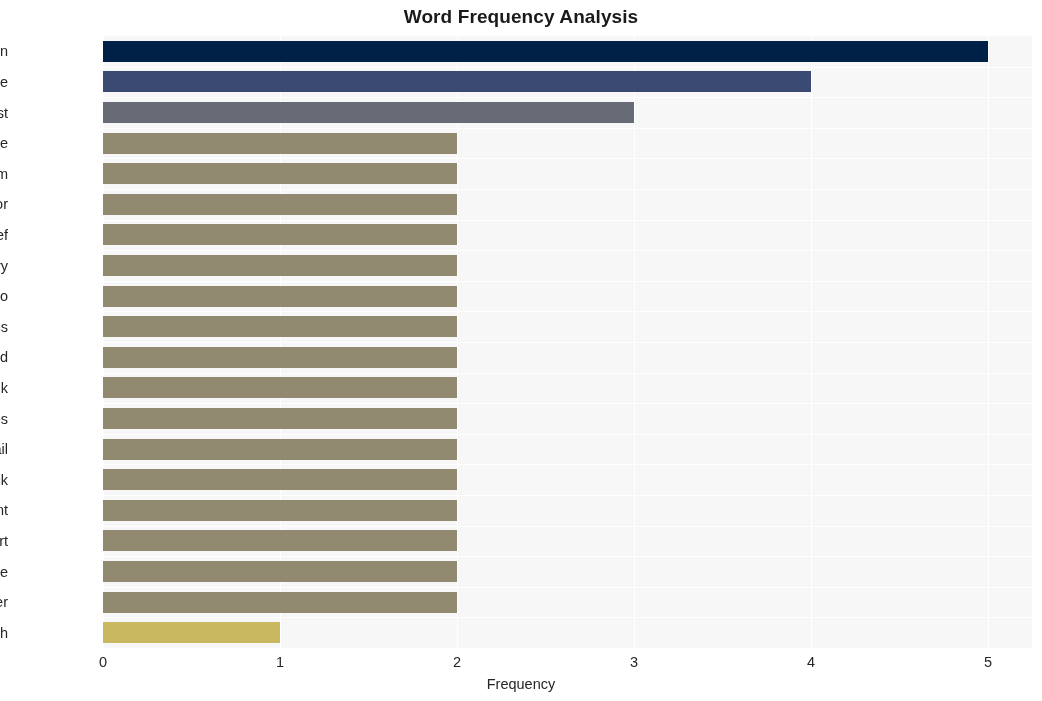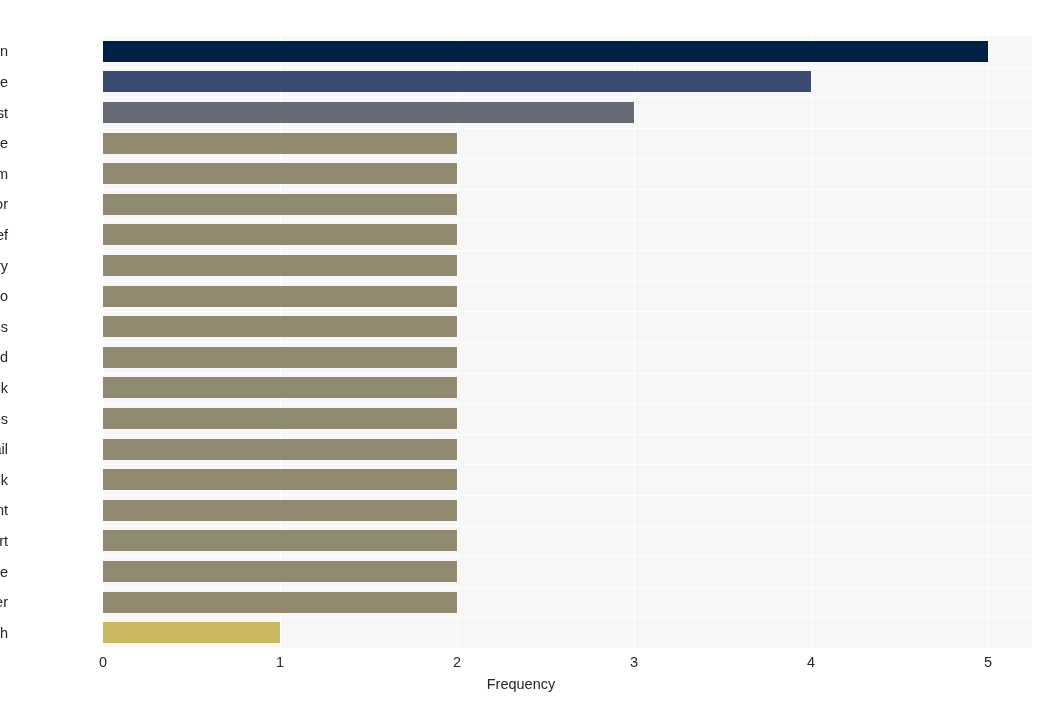--- a/index.html
+++ b/index.html
@@ -101,20 +101,21 @@
     text-align: center;
     font-size: 14.5px;
     color: #262626;
   }
 </style>
 </head>
 <body>
 
 <div class="figure">
 
+  <div class="chart-title">Word Frequency Analysis</div>
 
   <div class="plot-area" id="plot-area">
       <div class="gridline-v" style="left: 0px;"></div>
       <div class="gridline-v" style="left: 177px;"></div>
       <div class="gridline-v" style="left: 354px;"></div>
       <div class="gridline-v" style="left: 531px;"></div>
       <div class="gridline-v" style="left: 708px;"></div>
       <div class="gridline-v" style="left: 885px;"></div>
       <div class="gridline-h" style="top: 31px;"></div>
       <div class="gridline-h" style="top: 61px;"></div>

